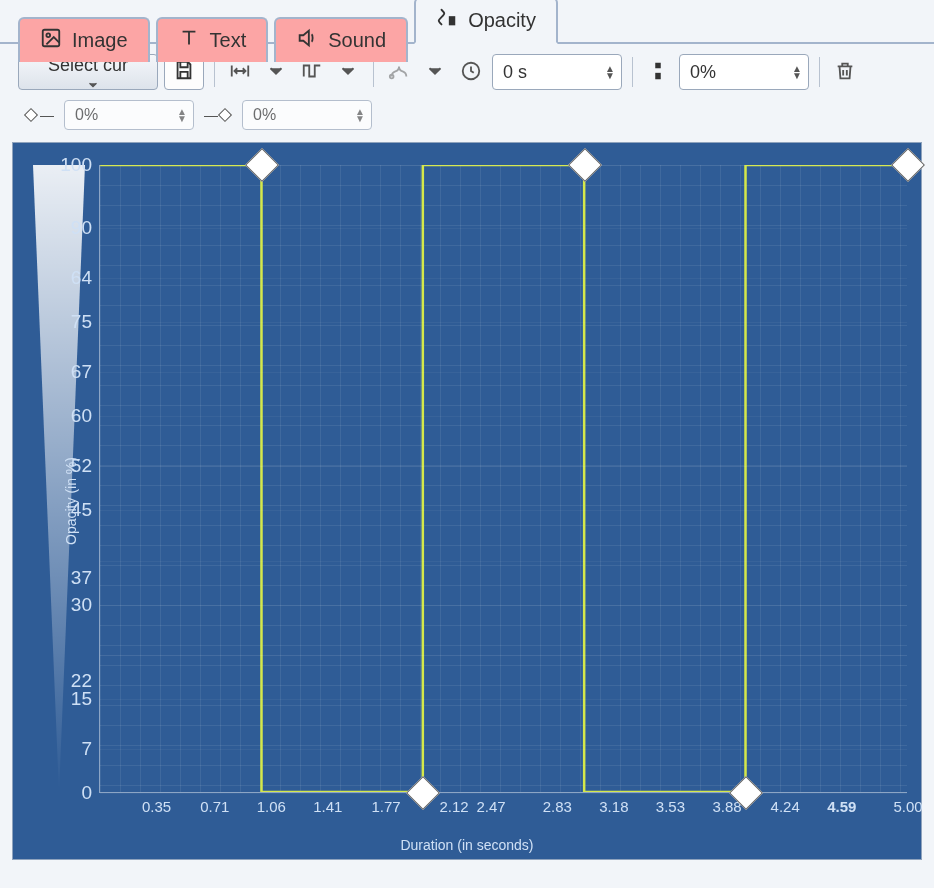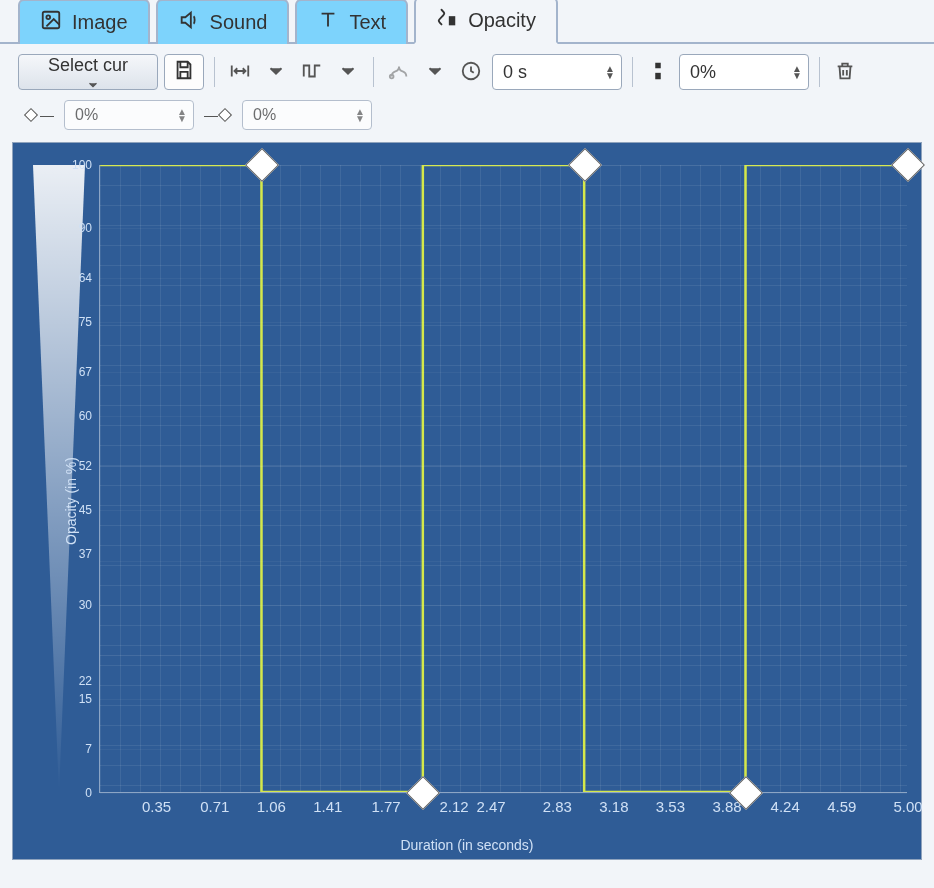--- a/index.html
+++ b/index.html
@@ -20,27 +20,27 @@
     height: 44px;
     border-bottom: 2px solid #a3b4cc;
   }
   .tab {
     display: flex;
     align-items: center;
     gap: 10px;
     padding: 8px 20px;
     font-size: 20px;
     color: #333;
-    background: #7dd3fc;
+    background: #fca5a5;
     border: 2px solid #a3b4cc;
     border-bottom: none;
     border-radius: 6px 6px 0 0;
     cursor: pointer;
     position: relative;
-    top: 2px;
+    top: 20px;
   }
   .tab.active {
     background: #f2f5f9;
     border-bottom: 2px solid #f2f5f9;
     top: 2px;
   }
   .tab svg { width: 22px; height: 22px; stroke: #333; fill: none; stroke-width: 2; }
   
   .toolbar {
     display: flex;
@@ -114,21 +114,21 @@
     content:"";
     position:absolute; inset:0;
     background-image:
       linear-gradient(to right, rgba(255,255,255,0.08) 1px, transparent 1px),
       linear-gradient(to bottom, rgba(255,255,255,0.08) 1px, transparent 1px);
     background-size: 20px 20px;
     pointer-events:none;
   }
   .hgrid, .vgrid { position:absolute; background: rgba(255,255,255,0.25);}
   .hgrid { left:0; right:0; height:1px;}
-  .ytick { position:absolute; right: calc(100% + 8px); transform: translateY(-50%); color:#cfe0f5; font-size:12px; white-space:nowrap;text-align:center;}
+  .ytick { position:absolute; right: calc(100% + 8px); transform: translateY(-50%); color:#cfe0f5; font-size:19px; white-space:nowrap;text-align:center;}
   .xtick { position:absolute; top: calc(100% + 6px); transform: translateX(-50%); color:#cfe0f5; font-size:15px; white-space:nowrap;}
   .ylabel {
     position:absolute; left: 14px; top: 50%;
     transform: translateY(-50%) rotate(-90deg);
     transform-origin: center;
     color:#cfe0f5; font-size:14px; white-space:nowrap;
   }
   .xlabel {
     position:absolute; left:50%; bottom: 6px; transform:translateX(-50%);
     color:#cfe0f5; font-size:14px;
@@ -162,33 +162,33 @@
           <rect x="3" y="3" width="18" height="18" rx="2"></rect>
           <circle cx="9" cy="9" r="2"></circle>
           <path d="M21 17l-6-6-8 8"></path>
         </svg>
     </span>
     <span>Image</span>
   </div>
   <div class="tab">
     <span>
       <svg viewBox="0 0 24 24">
+          <path d="M5 5h14M12 5v14"></path>
+        </svg>
+    </span>
+    <span>Text</span>
+  </div>
+  <div class="tab">
+    <span>
+      <svg viewBox="0 0 24 24">
           <path d="M4 9v6h4l6 5V4l-6 5H4z"></path>
           <path d="M17 8c1.5 1 1.5 7 0 8"></path>
         </svg>
     </span>
     <span>Sound</span>
-  </div>
-  <div class="tab">
-    <span>
-      <svg viewBox="0 0 24 24">
-          <path d="M5 5h14M12 5v14"></path>
-        </svg>
-    </span>
-    <span>Text</span>
   </div>
   <div class="tab active">
     <span>
       <svg viewBox="0 0 24 24">
           <path d="M6 3c4 4 4 4 0 8s-4 4 0 8" stroke-linecap="round"></path>
           <rect x="14" y="10" width="7" height="10" fill="#333" stroke="none"></rect>
         </svg>
     </span>
     <span>Opacity</span>
   </div>
@@ -309,21 +309,21 @@
       <div class="ytick" style="top: 628px;">0</div>
       <div class="hgrid" style="top: 584.04px; opacity: 0.18;"></div>
       <div class="ytick" style="top: 584.04px;">7</div>
       <div class="hgrid" style="top: 533.8px; opacity: 0.18;"></div>
       <div class="ytick" style="top: 533.8px;">15</div>
       <div class="hgrid" style="top: 489.84px; opacity: 0.4;"></div>
       <div class="ytick" style="top: 516px;">22</div>
       <div class="hgrid" style="top: 439.6px; opacity: 0.18;"></div>
       <div class="ytick" style="top: 439.6px;">30</div>
       <div class="hgrid" style="top: 395.64px; opacity: 0.18;"></div>
-      <div class="ytick" style="top: 389px; margin-left: 16px;">37</div>
+      <div class="ytick" style="top: 413px; margin-left: 16px;">37</div>
       <div class="hgrid" style="top: 345.4px; opacity: 0.18;"></div>
       <div class="ytick" style="top: 345.4px;">45</div>
       <div class="hgrid" style="top: 301.44px; opacity: 0.4;"></div>
       <div class="ytick" style="top: 301.44px;">52</div>
       <div class="hgrid" style="top: 251.2px; opacity: 0.18;"></div>
       <div class="ytick" style="top: 251.2px;">60</div>
       <div class="hgrid" style="top: 207.24px; opacity: 0.18;"></div>
       <div class="ytick" style="top: 207.24px;">67</div>
       <div class="hgrid" style="top: 157px; opacity: 0.18;"></div>
       <div class="ytick" style="top: 157px;">75</div>
@@ -338,21 +338,21 @@
       <div class="xtick" style="left: 171.296px;">1.06</div>
       <div class="xtick" style="left: 227.856px;">1.41</div>
       <div class="xtick" style="left: 286.032px;">1.77</div>
       <div class="xtick" style="left: 354px;">2.12</div>
       <div class="xtick" style="left: 391px;">2.47</div>
       <div class="xtick" style="left: 457.328px;">2.83</div>
       <div class="xtick" style="left: 513.888px; text-align: center;">3.18</div>
       <div class="xtick" style="left: 570.448px;">3.53</div>
       <div class="xtick" style="left: 627.008px;">3.88</div>
       <div class="xtick" style="left: 685.184px;">4.24</div>
-      <div class="xtick" style="left: 741.744px;">4.59</div>
+      <div class="xtick" style="left: 741.744px; font-weight: bold;">4.59</div>
       <div class="xtick" style="left: 808px;">5.00</div>
       <div class="diamond" style="left: 161.6px; top: 0px;"></div>
       <div class="diamond" style="left: 323.2px; top: 628px;"></div>
       <div class="diamond" style="left: 484.8px; top: 0px;"></div>
       <div class="diamond" style="left: 646.4px; top: 628px;"></div>
       <div class="diamond" style="left: 808px; top: 0px;"></div>
     </div>
 </div>
 
 </body></html>

